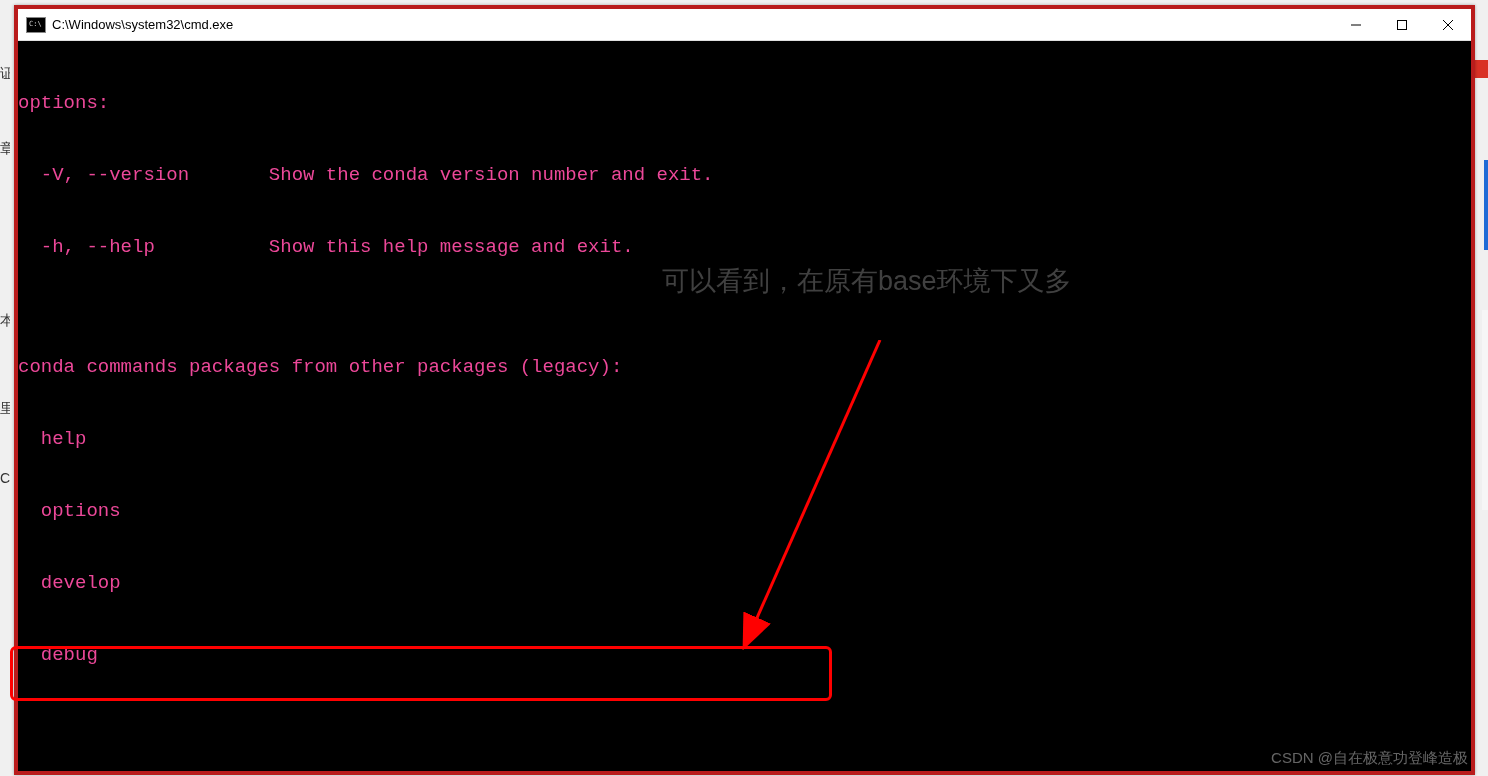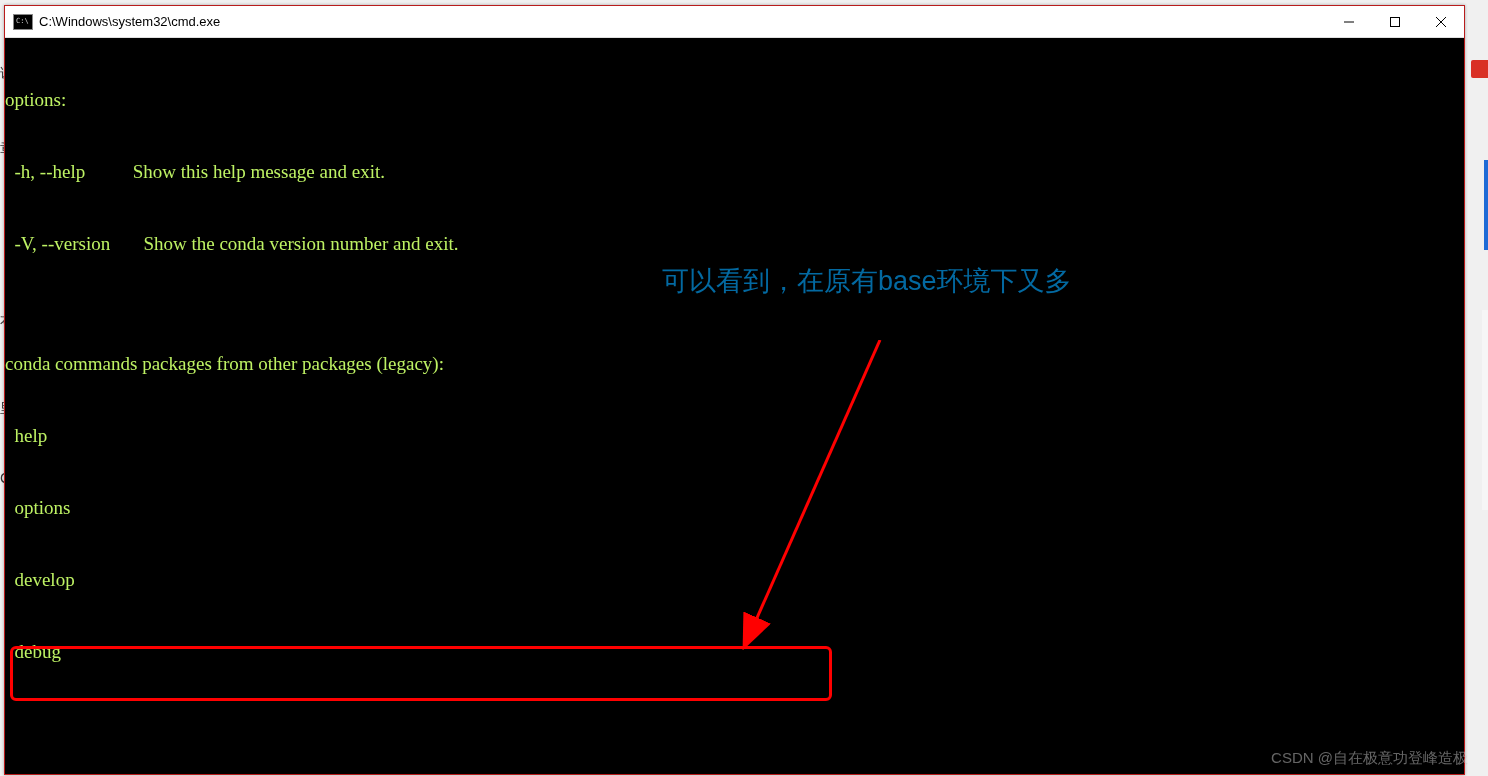--- a/index.html
+++ b/index.html
@@ -10,26 +10,26 @@
     body {
       width: 1488px;
       height: 776px;
       background: #f0f0f0;
       font-family: "Segoe UI", Arial, sans-serif;
       overflow: hidden;
       position: relative;
     }
     .window {
       position: absolute;
-      left: 4px;
+      left: 14px;
       top: 5px;
       width: 1461px;
       height: 770px;
       background: #ffffff;
-      border: 1px solid #b91c1c;
+      border: 4px solid #b91c1c;
       box-shadow: 0 0 3px rgba(0,0,0,0.3);
     }
     .titlebar {
       height: 32px;
       background: #ffffff;
       display: flex;
       align-items: center;
       border-bottom: 1px solid #e0e0e0;
     }
     .title-icon {
@@ -65,22 +65,22 @@
       align-items: center;
       justify-content: center;
       cursor: pointer;
     }
     .win-btn svg {
       width: 10px;
       height: 10px;
     }
     .terminal {
       background: #000000;
-      color: #bef264;
-      font-family: Liberation Serif, serif;
+      color: #ec4899;
+      font-family: Liberation Mono, monospace;
       font-size: 19px;
       line-height: 24px;
       padding: 2px 0 0 0;
       height: calc(100% - 32px);
       overflow: hidden;
       white-space: pre;
       letter-spacing: 0;
       position: relative;
     }
     .terminal-line {
@@ -93,21 +93,21 @@
       width: 822px;
       height: 55px;
       border: 3px solid #ff0000;
       border-radius: 6px;
       pointer-events: none;
     }
     .annotation-text {
       position: absolute;
       left: 662px;
       top: 262px;
-      color: #0369a1;
+      color: #404040;
       font-size: 27px;
       font-family: "Microsoft YaHei", "SimHei", sans-serif;
       font-weight: 400;
       line-height: 38px;
       pointer-events: none;
     }
     .arrow-svg {
       position: absolute;
       left: 720px;
       top: 340px;
@@ -204,22 +204,22 @@
       <div class="win-btn close">
         <svg viewBox="0 0 10 10">
             <line x1="0" y1="0" x2="10" y2="10" stroke="#000" stroke-width="1"></line>
             <line x1="10" y1="0" x2="0" y2="10" stroke="#000" stroke-width="1"></line>
           </svg>
       </div>
     </div>
   </div>
   <div class="terminal">
     <div class="terminal-line">options:</div>
+    <div class="terminal-line">  -V, --version       Show the conda version number and exit.</div>
     <div class="terminal-line">  -h, --help          Show this help message and exit.</div>
-    <div class="terminal-line">  -V, --version       Show the conda version number and exit.</div>
     <div class="terminal-line"></div>
     <div class="terminal-line">conda commands packages from other packages (legacy):</div>
     <div class="terminal-line">  help</div>
     <div class="terminal-line">  options</div>
     <div class="terminal-line">  develop</div>
     <div class="terminal-line">  debug</div>
     
     
     
     

